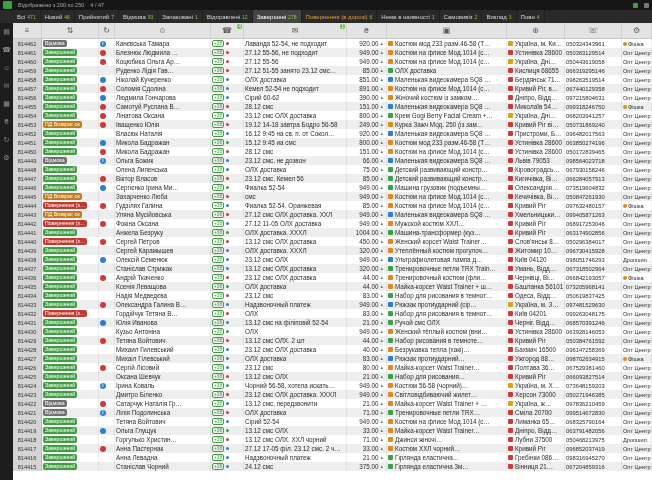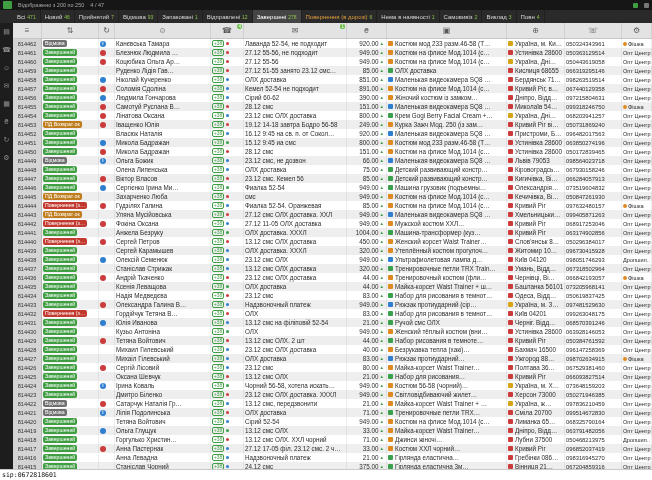--- a/index.html
+++ b/index.html
@@ -1608,16 +1608,13 @@
             </div>
             <div class="cell c-ph" style="width: 57px;">067204859316</div>
             <div class="cell c-tg" style="width: 30px;">
               <span>Опт Центр</span>
             </div>
           </div>
         </div>
     </div>
   </div>
 
-  <div class="bottombar">
-    <span>sip:0672818601</span>
-  </div>
 </div>
 
 </body></html>

